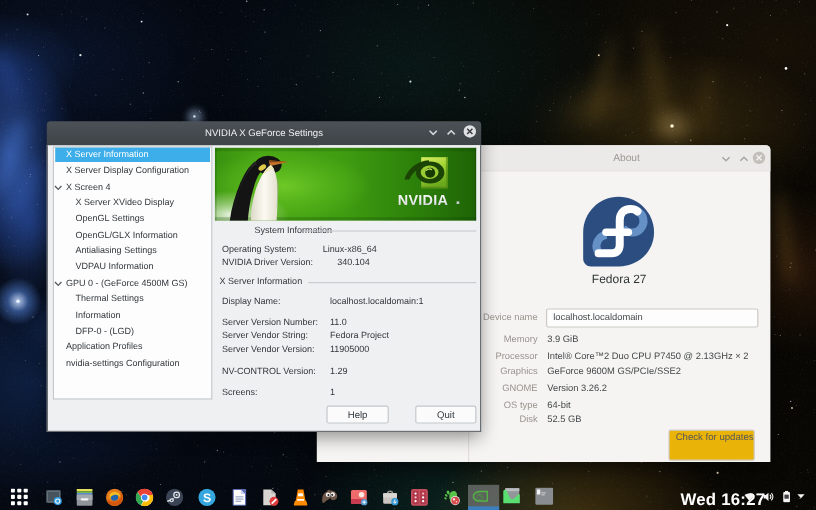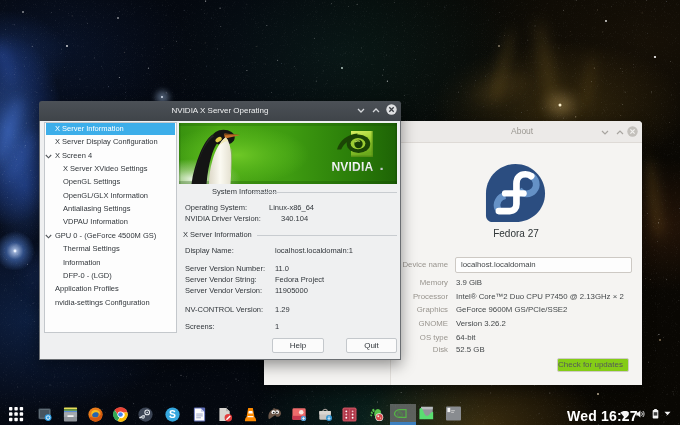--- a/index.html
+++ b/index.html
@@ -29,21 +29,21 @@
 
 #about { position:absolute; left:264px; top:121px; width:378px; height:264px; background:#f5f4f2; border-radius:4px 4px 0 0; box-shadow:0 5px 14px rgba(0,0,0,0.4); }
 #about .hdr { position:absolute; left:0; top:0; width:100%; height:22px; background:#eceae8; border-bottom:1px solid #dedad6; border-radius:4px 4px 0 0; }
 #about .hdr .t { position:absolute; top:5px; font-size:8.5px; color:#9b9892; }
 #about .sep { position:absolute; left:126px; top:22px; width:1px; height:242px; background:#e2dfdb; }
 #fedlogo { position:absolute; left:221px; top:42px; width:61px; height:60px; }
 #about .fname { position:absolute; left:126px; top:107px; width:252px; text-align:center; font-size:10px; color:#2e3436; }
 #about .lab { position:absolute; width:120px; text-align:right; color:#98948e; font-size:7.8px; white-space:nowrap; }
 #about .val { position:absolute; color:#44484a; font-size:7.8px; white-space:nowrap; }
 #devbox { position:absolute; left:191px; top:136px; width:177px; height:16px; background:#fdfdfd; border:1px solid #cdc9c4; border-radius:2px; font-size:7.8px; color:#44484a; line-height:14px; padding-left:5px; }
-#chkbtn { position:absolute; left:293px; top:237px; width:72px; height:14px; background:#84cc16; border:1px solid #cfccc7; border-radius:2px; font-size:8px; color:#55585a; text-align:left; line-height:12px; }
+#chkbtn { position:absolute; left:293px; top:237px; width:72px; height:26px; background:#eab308; border:1px solid #cfccc7; border-radius:2px; font-size:8px; color:#55585a; text-align:right; line-height:12px; }
 
 
 #nv { position:absolute; left:39px; top:101px; width:362px; height:259px; box-shadow:0 5px 14px rgba(0,0,0,0.42); }
 #nv .tb { position:absolute; left:0; top:0; width:100%; height:20px; background:linear-gradient(#4c5157,#3f4449); border-radius:3px 3px 0 0; }
 #nv .tb .t { position:absolute; left:0; top:5px; width:100%; text-align:center; font-size:8px; color:#eff0f1; }
 #nv .body { position:absolute; left:0; top:20px; width:100%; height:239px; background:#eff0f1; border-left:1px solid #6a6e72; border-right:1px solid #6a6e72; border-bottom:1px solid #6a6e72; }
 #tree { position:absolute; left:4px; top:1px; width:133px; height:211px; background:#fdfdfd; border:1px solid #c4c8cc; font-size:7.5px; color:#31363b; }
 #tree .it { position:absolute; left:1px; width:129px; height:12px; line-height:12px; white-space:nowrap; overflow:hidden; }
 #tree .sel { background:#3daee9; color:#fff; }
 #banner { position:absolute; left:139px; top:2px; width:218px; height:61px; }
@@ -754,41 +754,41 @@
     <div class="val" style="left:192px; top:198px;">Version 3.26.2</div>
     <div class="lab" style="left:64px; top:212px;">OS type</div>
     <div class="val" style="left:192px; top:212px;">64-bit</div>
     <div class="lab" style="left:64px; top:224px;">Disk</div>
     <div class="val" style="left:192px; top:224px;">52.5 GB</div>
     <div id="chkbtn">Check for updates</div>
   </div>
 
   <div id="nv">
     <div class="tb">
-      <div class="t">NVIDIA X Server Operating</div>
+      <div class="t">NVIDIA X GeForce Settings</div>
       <svg style="position:absolute;left:318px;top:7px;" width="8" height="5" viewBox="0 0 8 5">
           <path d="M1,1 L4,4 L7,1" stroke="#d4d7da" stroke-width="1.3" fill="none"></path>
         </svg>
       <svg style="position:absolute;left:333px;top:7px;" width="8" height="5" viewBox="0 0 8 5">
           <path d="M1,4 L4,1 L7,4" stroke="#d4d7da" stroke-width="1.3" fill="none"></path>
         </svg>
       <svg style="position:absolute;left:347px;top:3px;" width="11" height="11" viewBox="0 0 11 11">
           <circle cx="5.5" cy="5.5" r="5.2" fill="#dfe0e2"></circle>
           <path d="M3.3 3.3 L7.7 7.7 M7.7 3.3 L3.3 7.7" stroke="#3a3e43" stroke-width="1.3"></path>
         </svg>
     </div>
     <div class="body">
       <div id="tree">
         <div class="it sel" style="top:0px; padding-left:9px;">X Server Information</div>
         <div class="it" style="top:13px; padding-left:9px;">X Server Display Configuration</div>
         <svg style="position:absolute;left:0px;top:31px;" width="7" height="5" viewBox="0 0 7 5">
             <path d="M0.8,1 L3.5,3.8 L6.2,1" stroke="#55595d" stroke-width="1.1" fill="none"></path>
           </svg>
         <div class="it" style="top:27px; padding-left:9px;">X Screen 4</div>
-        <div class="it" style="top:40px; padding-left:17px;">X Server XVideo Settings</div>
+        <div class="it" style="top:40px; padding-left:17px;">X Server XVideo Display</div>
         <div class="it" style="top:53px; padding-left:17px;">OpenGL Settings</div>
         <div class="it" style="top:67px; padding-left:17px;">OpenGL/GLX Information</div>
         <div class="it" style="top:80px; padding-left:17px;">Antialiasing Settings</div>
         <div class="it" style="top:93px; padding-left:17px;">VDPAU Information</div>
         <svg style="position:absolute;left:0px;top:111px;" width="7" height="5" viewBox="0 0 7 5">
             <path d="M0.8,1 L3.5,3.8 L6.2,1" stroke="#55595d" stroke-width="1.1" fill="none"></path>
           </svg>
         <div class="it" style="top:107px; padding-left:9px;">GPU 0 - (GeForce 4500M GS)</div>
         <div class="it" style="top:120px; padding-left:17px;">Thermal Settings</div>
         <div class="it" style="top:134px; padding-left:17px;">Information</div>

